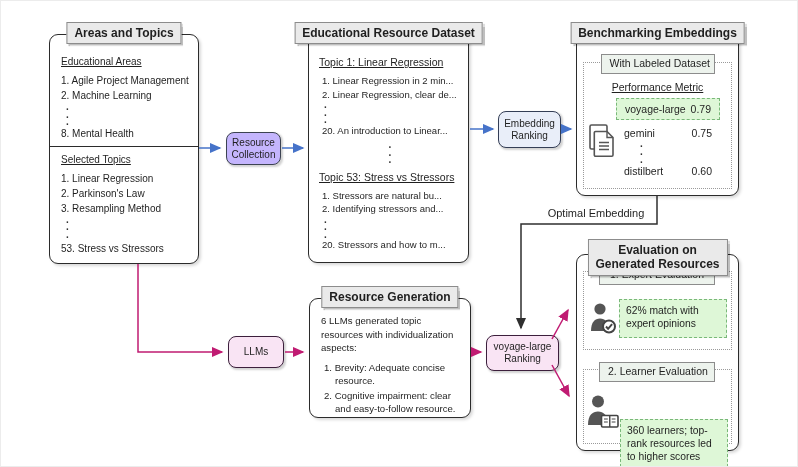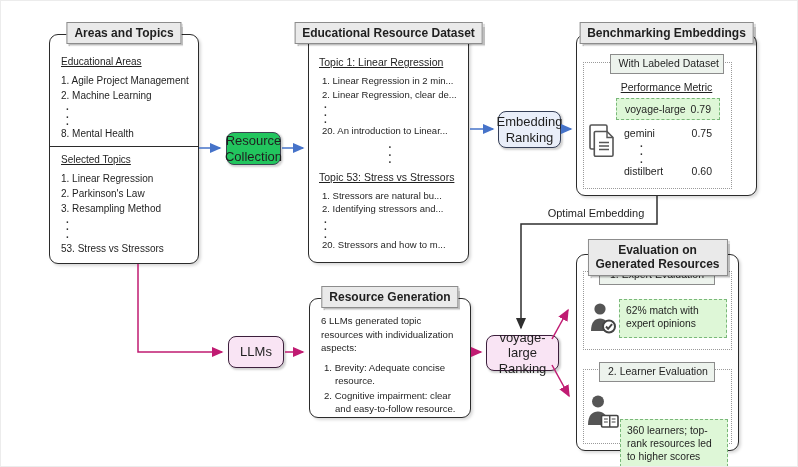--- a/index.html
+++ b/index.html
@@ -14,24 +14,24 @@
   }
   .header-tab{
     position:absolute;left:50%;transform:translateX(-50%);top:-13px;
     background:#eaeaea;border:1px solid #8c8c8c;padding:3px 7px;
     font-size:12px;font-weight:bold;white-space:nowrap;text-align:center;
     box-shadow:2px 2px 1px rgba(0,0,0,0.25);z-index:3;line-height:1.2;
   }
   .pill{
     position:absolute;display:flex;align-items:center;justify-content:center;
     text-align:center;border:1.4px solid #363636;border-radius:8px;
-    font-size:13px;line-height:1.18;box-shadow:1.5px 1.5px 2px rgba(0,0,0,0.18);
+    font-size:10px;line-height:1.18;box-shadow:1.5px 1.5px 2px rgba(0,0,0,0.18);
     box-sizing:border-box;padding:2px;
   }
-  .pill.blue1{background:#22c55e;border-color:#3c4352;}
+  .pill.blue1{background:#c4b5fd;border-color:#3c4352;}
   .pill.blue2{background:#e9eef9;border-color:#343e56;}
   .pill.pink{background:#f9e4f4;border-color:#3c1f3c;}
   .underl{text-decoration:underline;}
   .list-item{font-size:10px;line-height:15px;white-space:nowrap;}
   .sub-item{font-size:9.5px;line-height:13.5px;white-space:nowrap;padding-left:3px;}
   .dot-line{font-size:10px;line-height:7.5px;padding-left:5px;font-weight:bold;color:#333;}
   .dot-col-center{text-align:center;padding:4px 0;}
   .divider{border-top:1.3px solid #2b2b2b;margin:5px -9px 5px -11px;}
   .dotted-panel{position:absolute;border:1.5px dotted #9a9a9a;box-sizing:border-box;background:#fff;}
   .green-gray-header{
@@ -126,21 +126,21 @@
     <div class="dot-line">.</div>
     <div class="dot-line">.</div>
     <div class="dot-line">.</div>
     <div class="sub-item">20. Stressors and how to m...</div>
   </div>
 
   <div class="pill blue2" style="left:497px;top:110px;width:63px;height:37px;">
     <span>Embedding Ranking</span>
   </div>
 
-  <div class="box" style="left:575px;top:33px;width:181px;height:162px;">
+  <div class="box" style="left:575px;top:33px;width:163px;height:162px;">
     <div class="header-tab">Benchmarking Embeddings</div>
     <div class="dotted-panel" style="left:6px;top:27px;width:149px;height:127px;"></div>
     <div class="green-gray-header" style="left:50%;transform:translateX(-50%);top:19px;width:114px;">With Labeled Dataset</div>
     <div class="underl" style="position:absolute;left:0;right:0;top:46px;text-align:center;font-size:10.5px;">Performance Metric</div>
     <div class="metric-row highlight" style="left:39px;top:63px;width:104px;height:22px;">
       <span>voyage-large</span>
       <span>0.79</span>
     </div>
     <div class="metric-row" style="left:39px;top:90px;width:104px;height:16px;">
       <span>gemini</span>

